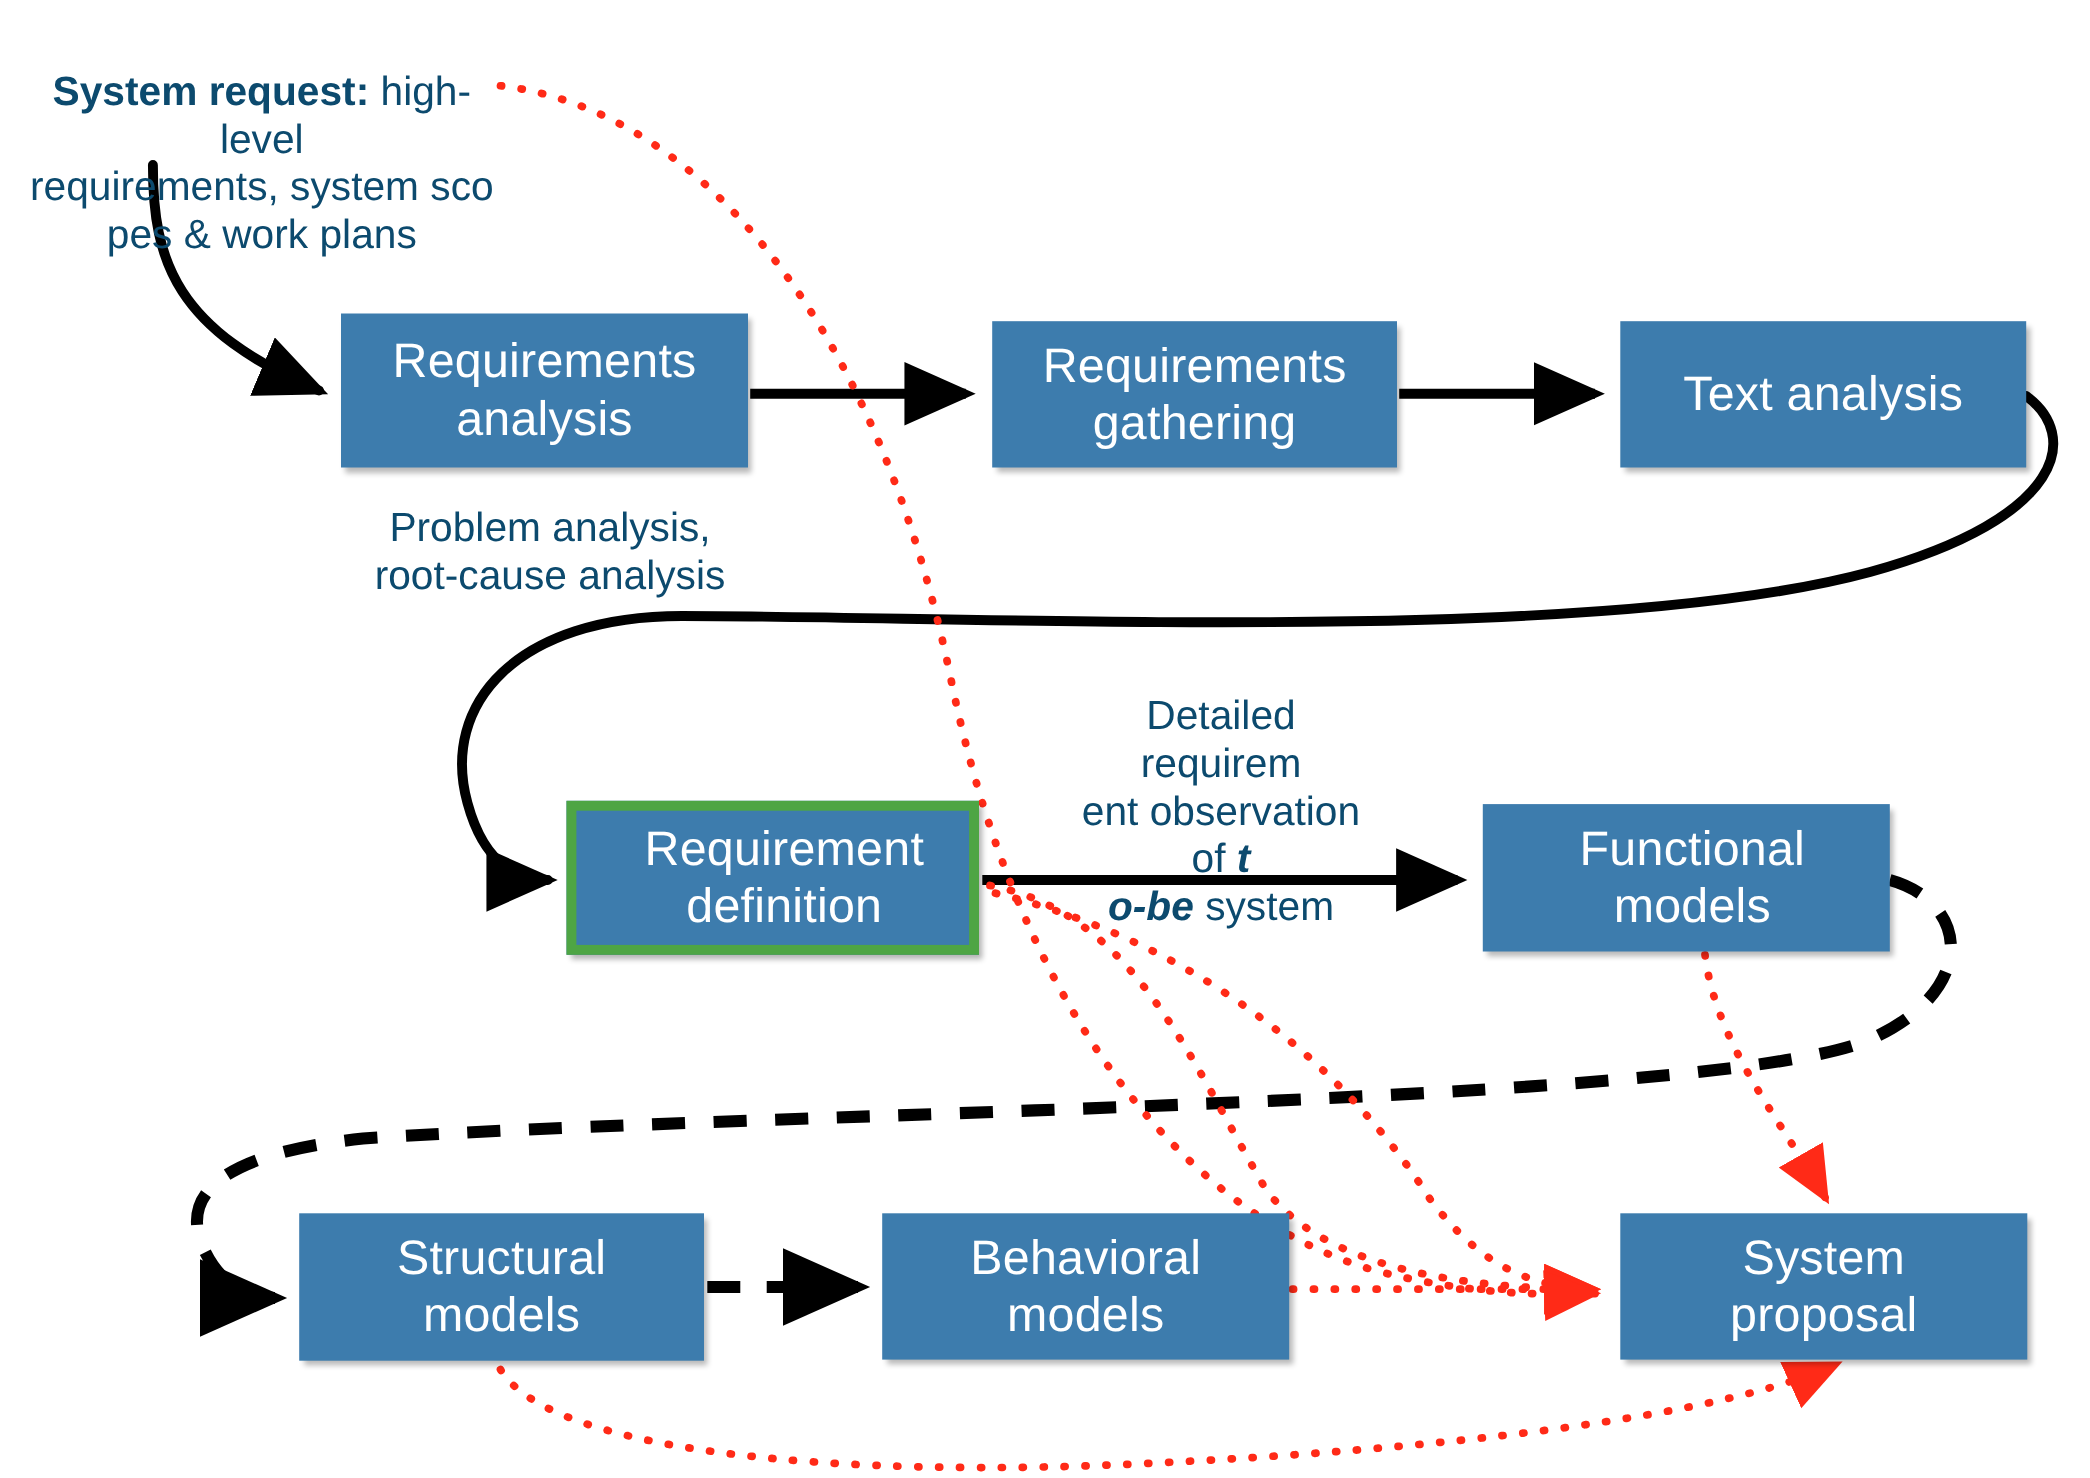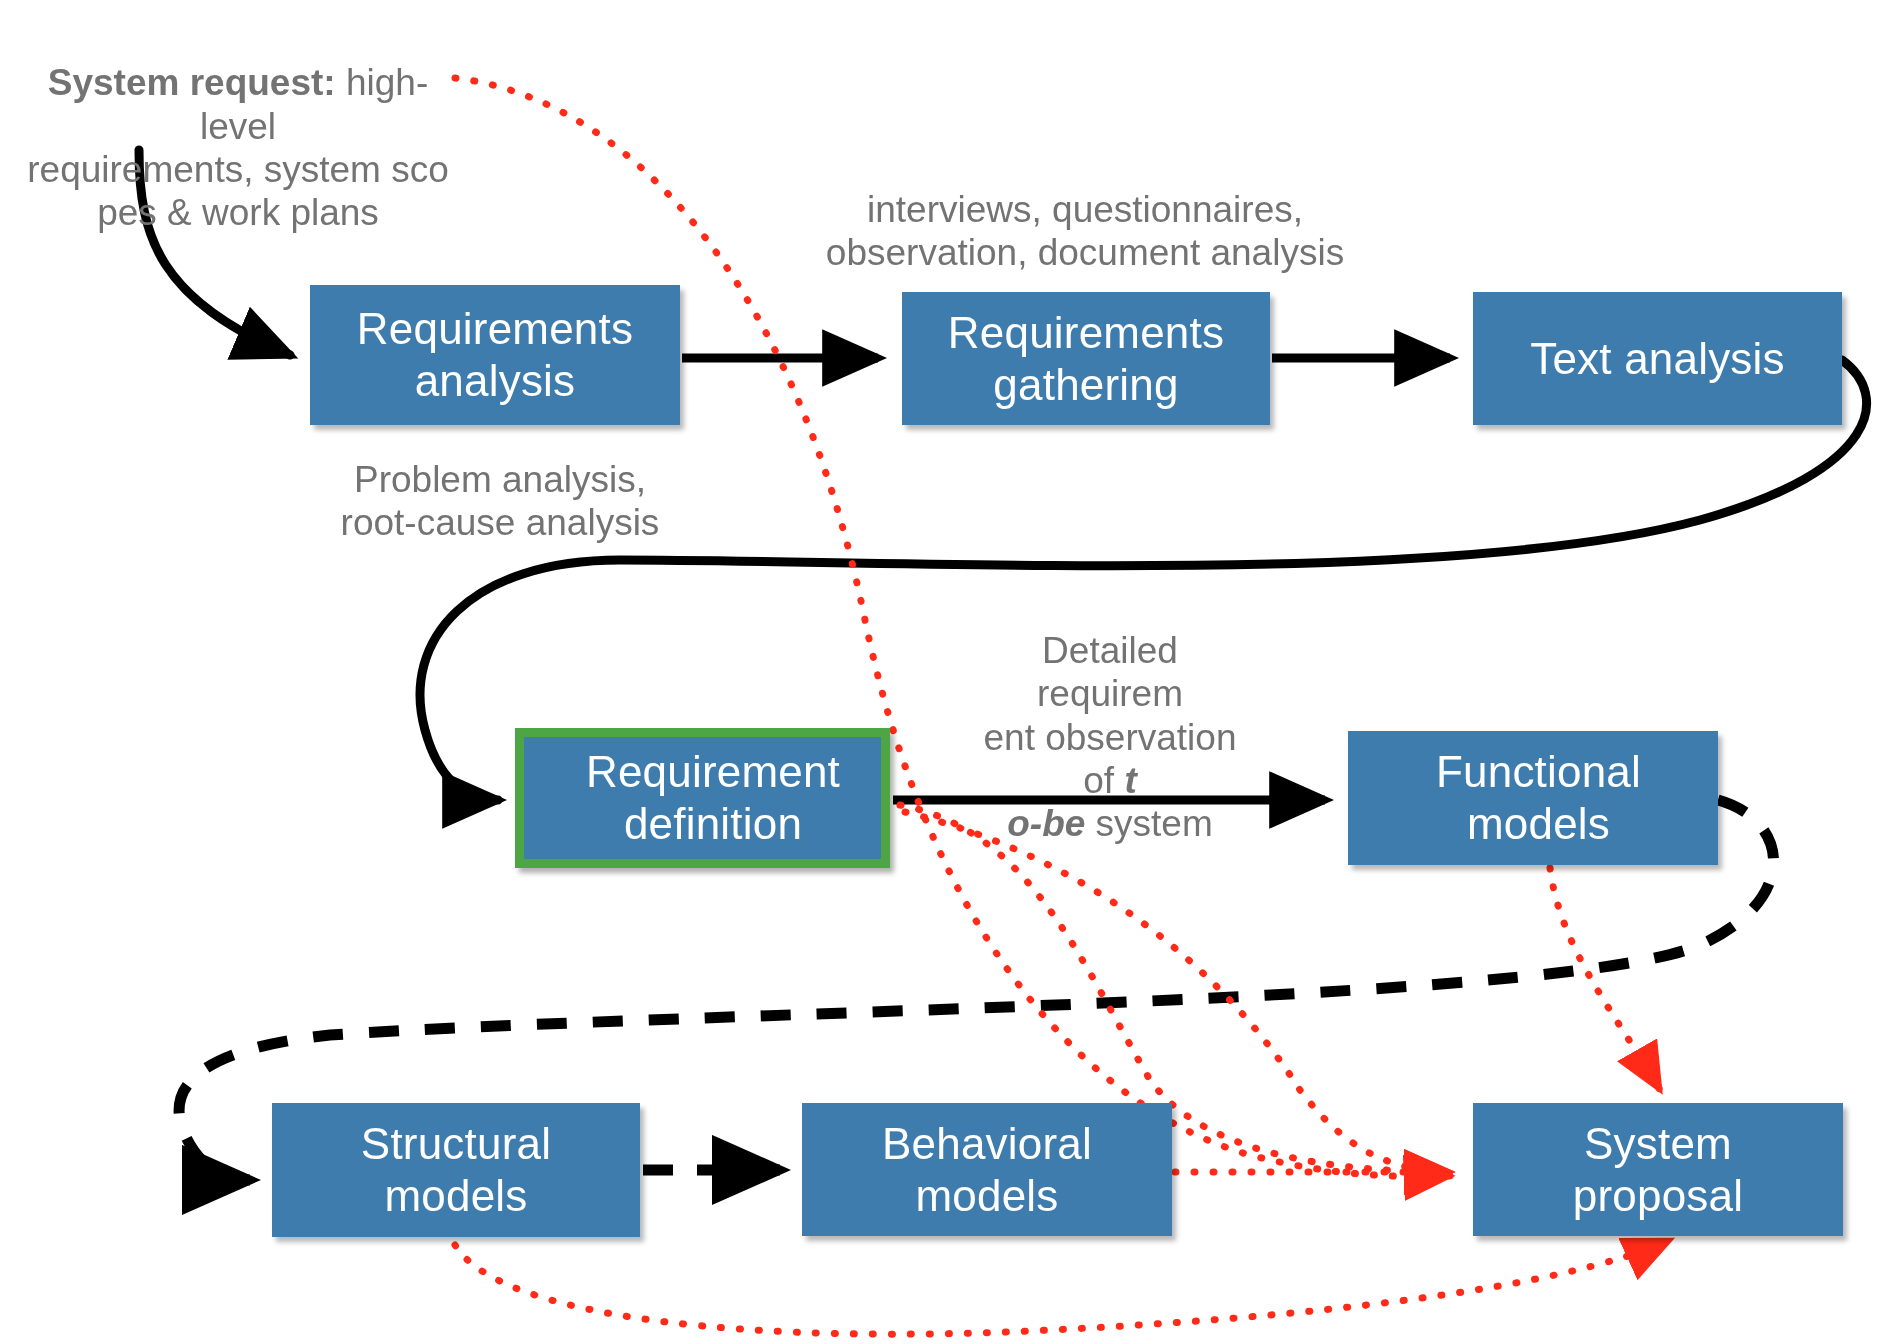--- a/index.html
+++ b/index.html
@@ -44,21 +44,21 @@
     border: 9px solid #4EA544;
     box-shadow: 4px 5px 5px rgba(0,0,0,0.30);
   }
   .node .node-label {
     display: block;
     width: 100%;
     padding: 0 6px;
   }
   .annot {
     position: absolute;
-    color: #737373;
+    color: #0c4a6e;
     font-size: 37px;
     line-height: 1.17;
     text-align: center;
     white-space: pre-line;
     z-index: 2;
   }
   .annot.left-first b {
     font-weight: bold;
   }
   .annot .bi {
@@ -118,22 +118,20 @@
              C 930,935 1090,1110 1250,1155
              C 1330,1176 1400,1178 1450,1176" fill="none" stroke="#FF2A17" stroke-width="7" stroke-linecap="round" stroke-dasharray="1 18" marker-end="url(#arrow-red)"></path>
   </svg>
 
   <div class="annot left-first" style="left:18px; top:18px; width:440px;">
     <b>System request:</b><span> high-level
 requirements, system sco
 pes &amp; work plans</span>
   </div>
 
-  <div class="annot" style="left:820px; top:188px; width:530px;">interviews, questionnaires,
-observation, document analysis</div>
 
   <div class="annot" style="left:330px; top:458px; width:340px;">Problem analysis,
 root-cause analysis</div>
 
 
   <div class="annot" style="left:965px; top:629px; width:290px;"><span>Detailed requirem</span><br><span>ent observation of </span><span class="bi">t</span><br><span class="bi">o-be</span><span> system</span></div>
 
   <div class="node" style="left:310px; top:285px; width:370px; height:140px;">
     <span class="node-label" style="white-space:pre-line;">Requirements
 analysis</span>

